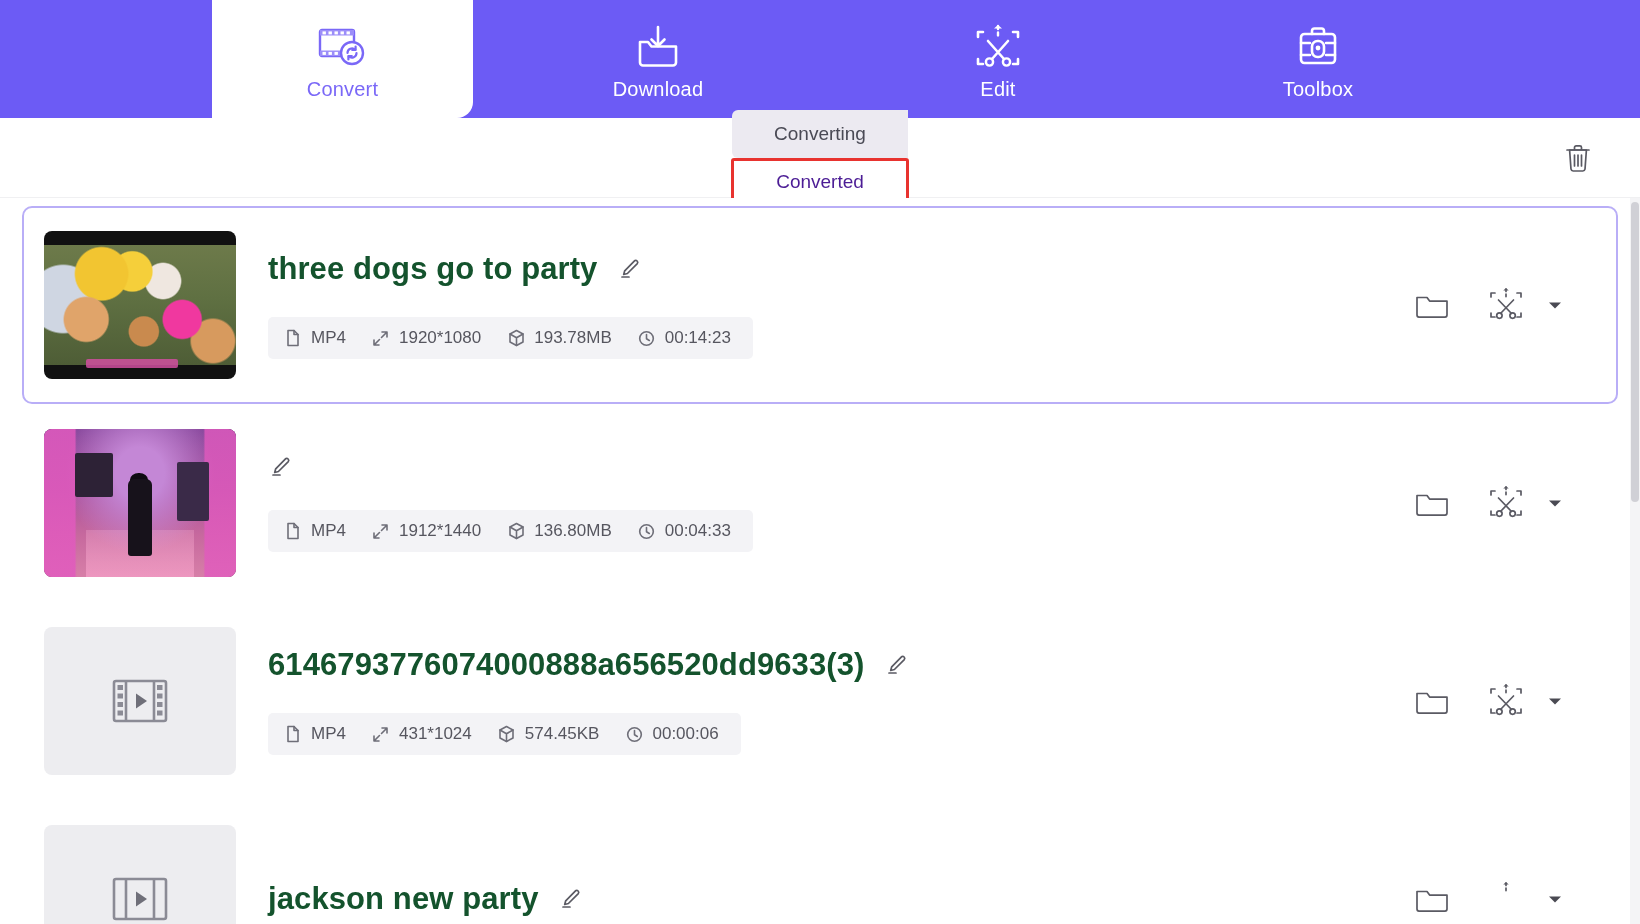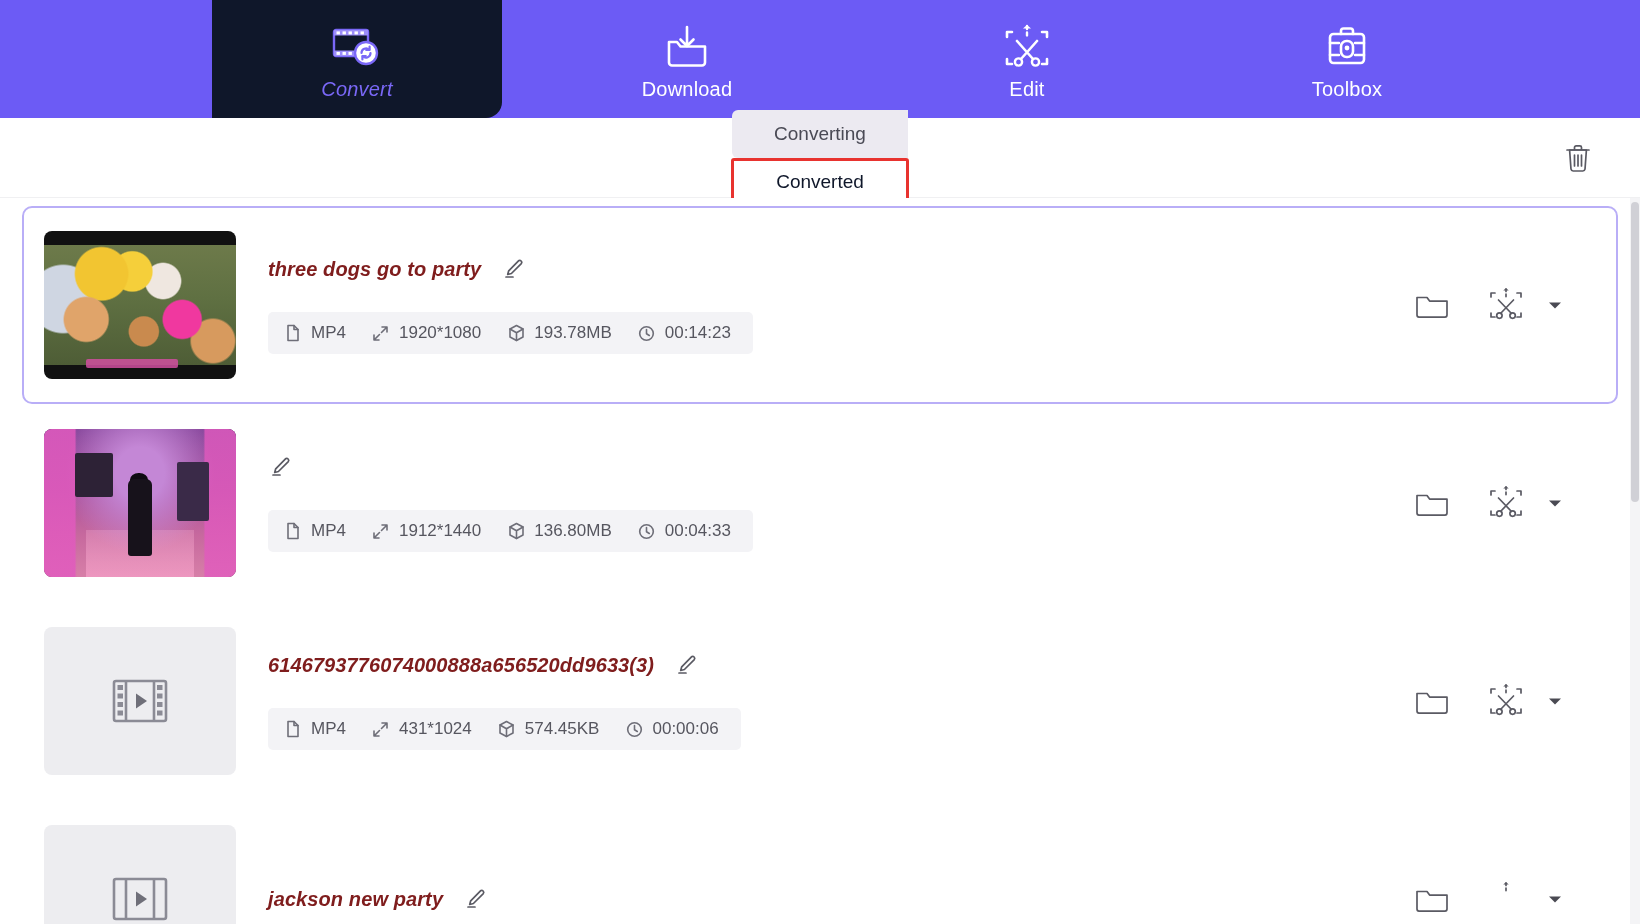--- a/index.html
+++ b/index.html
@@ -30,21 +30,21 @@
     gap: 6px;
     color: #ffffff;
     cursor: pointer;
     padding-top: 4px;
   }
   .nav-tab .nav-label {
     font-size: 20px;
     letter-spacing: .2px;
     line-height: 1;
   }
-  .nav-tab.tab-convert  { width: 290px; background: #0f172a; border-radius: 0 0 16px 0; font-style: italic; }
+  .nav-tab.tab-convert  { width: 261px; background: #ffffff; border-radius: 0 0 16px 0; }
   .nav-tab.tab-download { width: 370px; }
   .nav-tab.tab-edit     { width: 310px; }
   .nav-tab.tab-toolbox  { width: 330px; }
   .nav-tab.active { color: #6c5bf5; }
   .nav-tab.active .nav-label { color: #7a68f7; }
   .nav-icon { height: 50px; display:flex; align-items:center; justify-content:center; }
   .nav-icon svg { display:block; }
 
   .nav-tail { flex: 1 1 auto; }
 
@@ -76,21 +76,21 @@
     background: #eceaf1;
     cursor: pointer;
     border: none;
     font-family: "Liberation Sans", sans-serif;
   }
   .seg-btn.first { border-radius: 6px 0 0 6px; }
   .seg-btn.selected {
     background: #ffffff;
     border: 3px solid #e8332f;
     border-radius: 3px;
-    color: #0f172a;
+    color: #4c1d95;
     min-width: 178px;
   }
   .trash-btn {
     position: absolute;
     right: 40px;
     top: 50%;
     transform: translateY(-50%);
     width: 44px; height: 44px;
     display: flex; align-items: center; justify-content: center;
     cursor: pointer;
@@ -183,26 +183,25 @@
   .card-body {
     flex: 1 1 auto;
     display: flex;
     flex-direction: column;
     justify-content: center;
     padding-left: 32px;
     min-width: 0;
   }
   .title-row { display: flex; align-items: center; gap: 20px; }
   .card-title {
-    font-size: 20px;
+    font-size: 31px;
     font-weight: bold;
-    color: #7f1d1d;
+    color: #14532d;
     white-space: nowrap;
     letter-spacing: .1px;
-    font-style: italic;
   }
   .edit-btn { width: 26px; height: 26px; display:flex; align-items:center; justify-content:center; cursor:pointer; }
 
   .meta-row {
     margin-top: 30px;
     height: 42px;
     background: #f3f3f6;
     border-radius: 5px;
     display: inline-flex;
     align-items: center;

